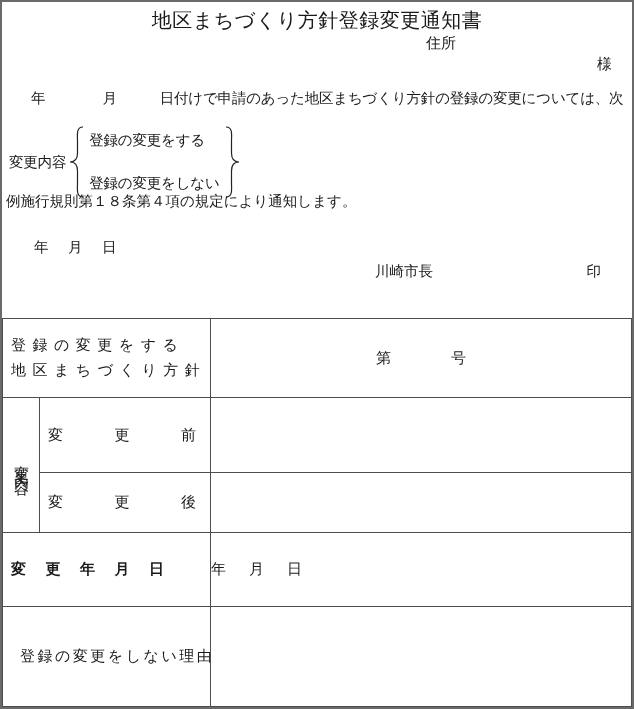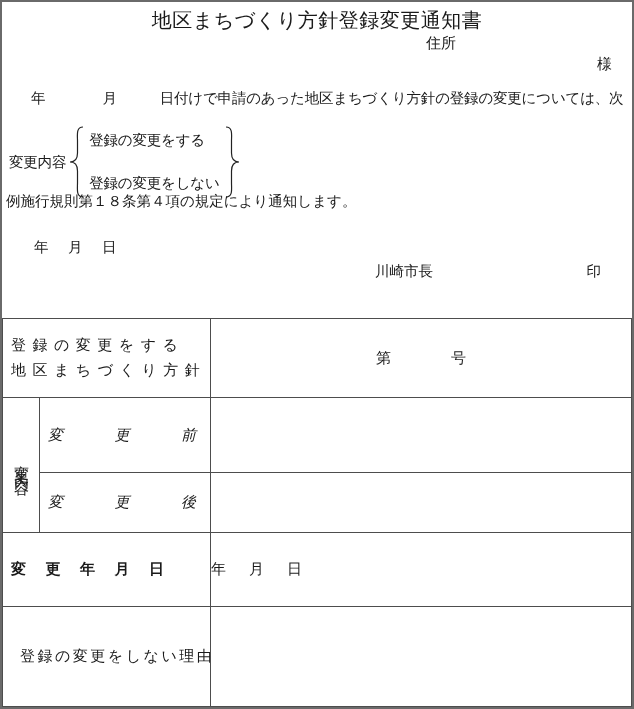--- a/index.html
+++ b/index.html
@@ -36,21 +36,21 @@
     border:1px solid #4d4d4d;
     vertical-align:middle;
     font-size:15px;
     padding:0;
     overflow:hidden;
   }
   .policy-label div{letter-spacing:6.5px;padding-left:8px;line-height:25px;white-space:nowrap;}
   .reg-number{text-align:center;padding-right:26px;}
   .vert-cell{text-align:center;}
   .vert-label{writing-mode:vertical-rl;letter-spacing:5px;display:inline-block;}
-  .justify-label{display:block;text-align:justify;text-align-last:justify;text-justify:inter-character;padding:0 14px 0 8px;font-style:italic;}
+  .justify-label{display:block;text-align:justify;text-align-last:justify;text-justify:inter-character;padding:0 14px 0 8px;}
   .date-label{display:block;text-align:justify;text-align-last:justify;text-justify:inter-character;padding:0 46px 0 8px;font-weight:bold;}
   .date-value{padding-left:20px;letter-spacing:4px;}
   .reason-label{padding-left:17px;letter-spacing:2.5px;white-space:nowrap;}
 </style>
 </head>
 <body>
 
 <div class="doc">
 
   <div class="header">

